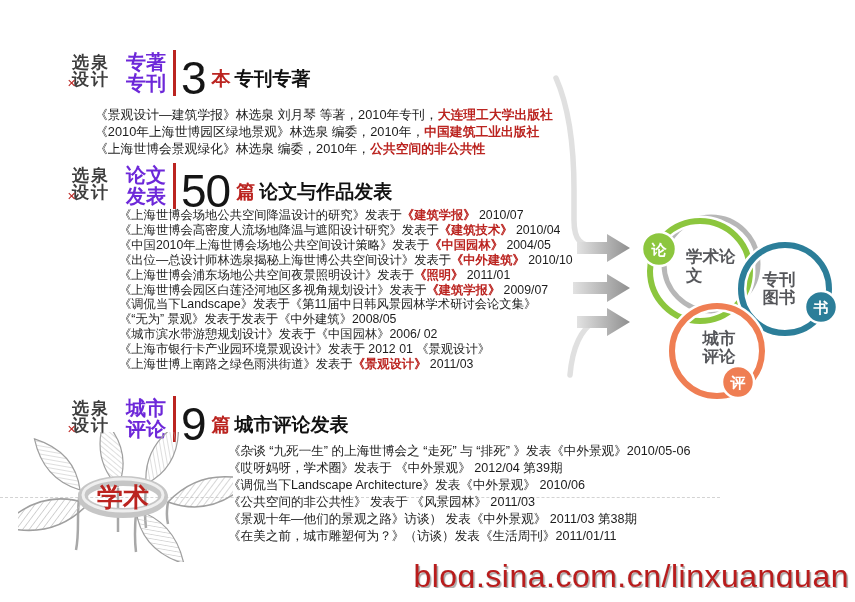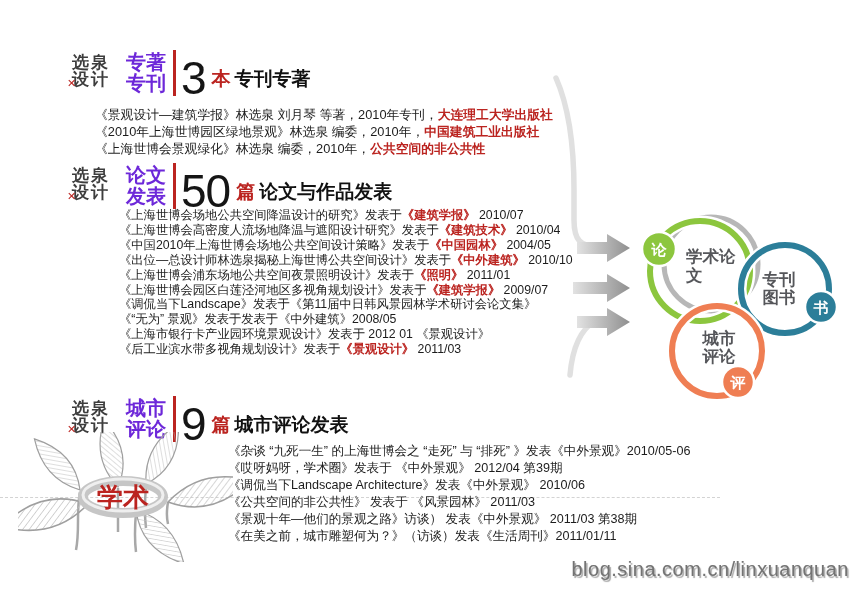--- a/index.html
+++ b/index.html
@@ -34,22 +34,22 @@
   .papers .line{font-size:12.3px;line-height:14.9px;margin-left:24px;}
   .reviews .line{font-size:12.6px;line-height:17px;}
   .rd{color:var(--red);font-weight:bold;}
   
   .ground{position:absolute;left:0;top:497px;width:720px;border-top:1px dashed #c9c9c9;opacity:.8;}
   
   .diagram{position:absolute;left:545px;top:50px;}
   .sculpture{position:absolute;left:18px;top:432px;}
   
   .weburl{
-    position:absolute;right:6px;top:558px;font-size:20px;font-weight:400;letter-spacing:.5px;
-    color:#737373;text-shadow:1.5px 1.5px 1px #a9a9a9,-0.5px -0.5px 0 #e8e8e8;
+    position:absolute;right:6px;top:558px;font-size:32px;font-weight:400;letter-spacing:.5px;
+    color:#b91c1c;text-shadow:1.5px 1.5px 1px #a9a9a9,-0.5px -0.5px 0 #e8e8e8;
   }
 </style>
 </head>
 <body>
 
 <div class="page">
 
   <div class="sec-head" style="left:64px;top:50px;">
     <div class="logo">
       <div>选泉</div>
@@ -92,22 +92,23 @@
 
   <div class="pub-list papers" style="left:95px;top:208px;">
     <div class="line"><span>《上海世博会场地公共空间降温设计的研究》发表于</span><span class="rd">《建筑学报》</span><span> 2010/07</span></div>
     <div class="line"><span>《上海世博会高密度人流场地降温与遮阳设计研究》发表于</span><span class="rd">《建筑技术》</span><span> 2010/04</span></div>
     <div class="line"><span>《中国2010年上海世博会场地公共空间设计策略》发表于</span><span class="rd">《中国园林》</span><span> 2004/05</span></div>
     <div class="line"><span>《出位—总设计师林选泉揭秘上海世博公共空间设计》发表于</span><span class="rd">《中外建筑》</span><span> 2010/10</span></div>
     <div class="line"><span>《上海世博会浦东场地公共空间夜景照明设计》发表于</span><span class="rd">《照明》</span><span> 2011/01</span></div>
     <div class="line"><span>《上海世博会园区白莲泾河地区多视角规划设计》发表于</span><span class="rd">《建筑学报》</span><span> 2009/07</span></div>
     <div class="line"><span>《调侃当下Landscape》发表于《第11届中日韩风景园林学术研讨会论文集》</span><span class="rd"></span><span></span></div>
     <div class="line"><span>《“无为” 景观》发表于发表于《中外建筑》2008/05</span><span class="rd"></span><span></span></div>
+    <div class="line"><span>《城市滨水带游憩规划设计》发表于《中国园林》2006/ 02</span><span class="rd"></span><span></span></div>
     <div class="line"><span>《上海市银行卡产业园环境景观设计》发表于 2012 01 《景观设计》</span><span class="rd"></span><span></span></div>
-    <div class="line"><span>《后工业滨水带多视角规划设计》发表于</span><span class="rd">《景观设计》</span><span> 2011/03</span></div>
+    <div class="line"><span>《上海世博上南路之绿色雨洪街道》发表于</span><span class="rd">《景观设计》</span><span> 2011/03</span></div>
   </div>
 
   <div class="sec-head" style="left:64px;top:396px;">
     <div class="logo">
       <div>选泉</div>
       <div>设计</div>
       <span class="lx">✕</span>
     </div>
     <div class="sec-title">
       <div>城市</div>

